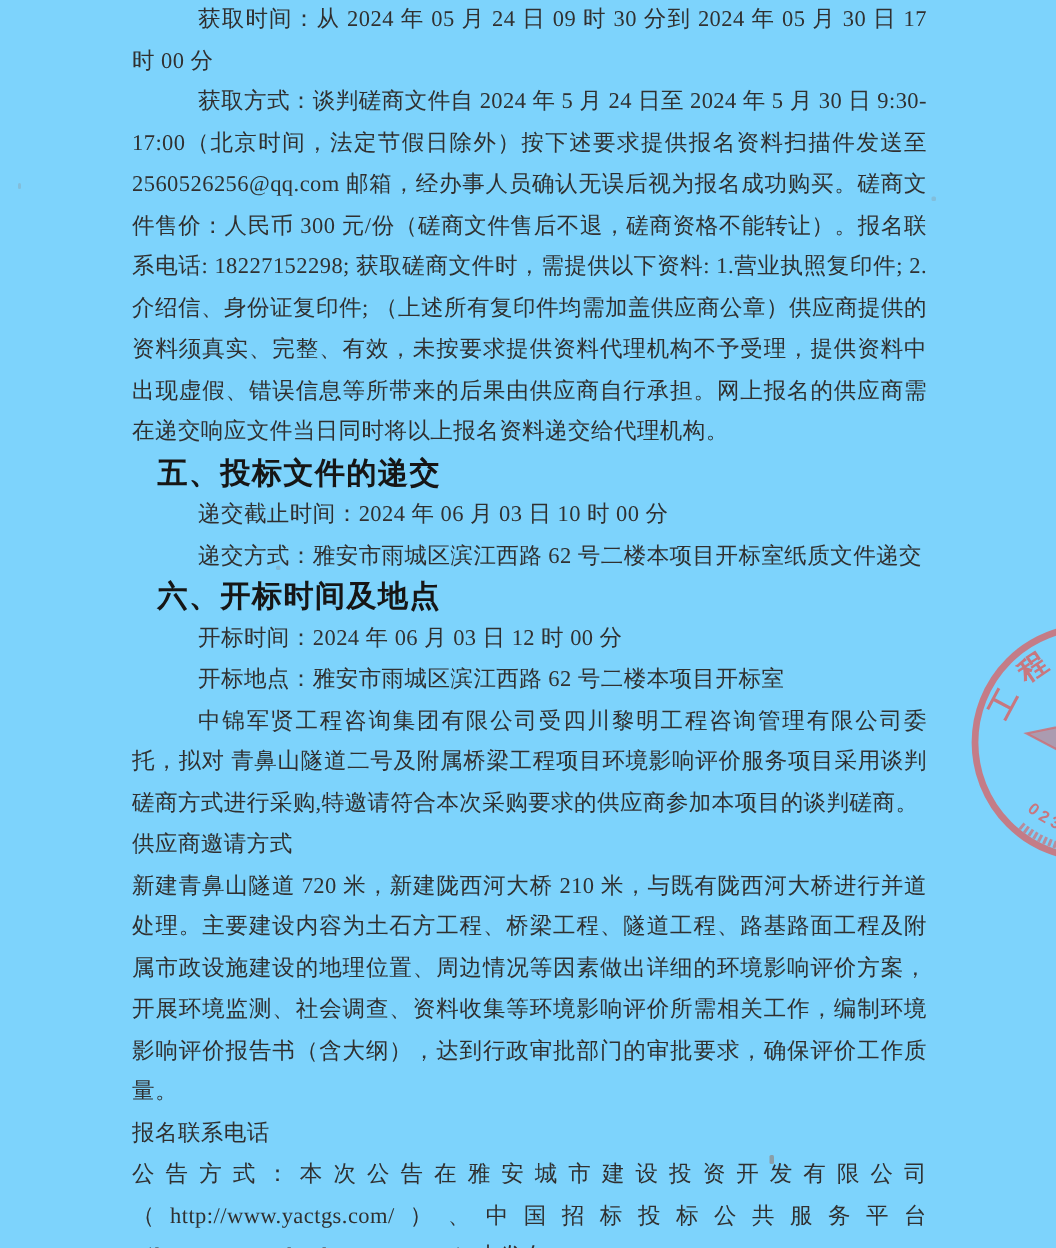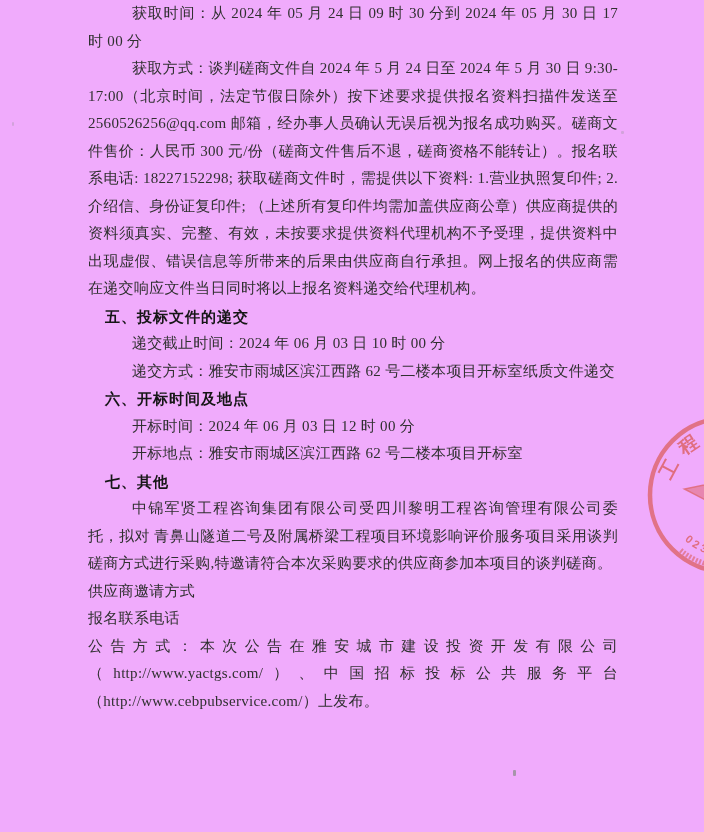--- a/index.html
+++ b/index.html
@@ -6,41 +6,41 @@
     margin: 0; padding: 0;
     width: 704px; height: 832px;
     overflow: hidden;
     background: #fdfdfc;
     position: relative;
   }
   .page {
     position: absolute;
     left: 0; top: 0;
     width: 704px; height: 832px;
-    background: #f0abfc;
+    background: #7dd3fc;
   }
   .content {
     position: absolute;
     left: 88px; top: 0px;
     width: 530px;
     font-family: "Liberation Serif", "DejaVu Serif", serif;
     font-size: 15px;
     line-height: 27.5px;
     color: #303030;
     text-align: justify;
     text-align-last: left;
     letter-spacing: 0.3px;
   }
   .content p { margin: 0; }
   .blk-para-indent { text-indent: 44px; }
   .blk-sub { padding-left: 44px; font-family: Liberation Serif, serif; }
   .blk-heading {
     font-family: "Liberation Sans", "DejaVu Sans", sans-serif;
     font-weight: bold;
-    font-size: 15px;
+    font-size: 20px;
     color: #161616;
     padding-left: 17px;
     letter-spacing: 1px;
   }
   .blk-para { text-indent: 0; }
 
   
   .stamp {
     position: absolute;
     left: 634px; top: 408px;
@@ -78,23 +78,23 @@
 
   <div class="content">
       <p class="blk-para-indent">获取时间：从 2024 年 05 月 24 日 09 时 30 分到 2024 年 05 月 30 日 17 时 00 分</p>
       <p class="blk-para-indent">获取方式：谈判磋商文件自 2024 年 5 月 24 日至 2024 年 5 月 30 日 9:30- 17:00（北京时间，法定节假日除外）按下述要求提供报名资料扫描件发送至 2560526256@qq.com 邮箱，经办事人员确认无误后视为报名成功购买。磋商文件售价：人民币 300 元/份（磋商文件售后不退，磋商资格不能转让）。报名联系电话: 18227152298; 获取磋商文件时，需提供以下资料: 1.营业执照复印件; 2.介绍信、身份证复印件; （上述所有复印件均需加盖供应商公章）供应商提供的资料须真实、完整、有效，未按要求提供资料代理机构不予受理，提供资料中出现虚假、错误信息等所带来的后果由供应商自行承担。网上报名的供应商需在递交响应文件当日同时将以上报名资料递交给代理机构。</p>
       <p class="blk-heading">五、投标文件的递交</p>
       <p class="blk-sub">递交截止时间：2024 年 06 月 03 日 10 时 00 分</p>
       <p class="blk-sub">递交方式：雅安市雨城区滨江西路 62 号二楼本项目开标室纸质文件递交</p>
       <p class="blk-heading">六、开标时间及地点</p>
       <p class="blk-sub">开标时间：2024 年 06 月 03 日 12 时 00 分</p>
       <p class="blk-sub">开标地点：雅安市雨城区滨江西路 62 号二楼本项目开标室</p>
-      <p class="blk-heading">七、其他</p>
       <p class="blk-para-indent">中锦军贤工程咨询集团有限公司受四川黎明工程咨询管理有限公司委托，拟对 青鼻山隧道二号及附属桥梁工程项目环境影响评价服务项目采用谈判磋商方式进行采购,特邀请符合本次采购要求的供应商参加本项目的谈判磋商。</p>
       <p class="blk-para">供应商邀请方式</p>
+      <p class="blk-para">新建青鼻山隧道 720 米，新建陇西河大桥 210 米，与既有陇西河大桥进行并道处理。主要建设内容为土石方工程、桥梁工程、隧道工程、路基路面工程及附属市政设施建设的地理位置、周边情况等因素做出详细的环境影响评价方案，开展环境监测、社会调查、资料收集等环境影响评价所需相关工作，编制环境影响评价报告书（含大纲），达到行政审批部门的审批要求，确保评价工作质量。</p>
       <p class="blk-para">报名联系电话</p>
       <p class="blk-para">公告方式：本次公告在雅安城市建设投资开发有限公司（http://www.yactgs.com/）、中国招标投标公共服务平台（http://www.cebpubservice.com/）上发布。</p>
     </div>
 
   <svg class="stamp" viewBox="0 0 190 195" xmlns="http://www.w3.org/2000/svg" aria-hidden="true">
     <circle class="seal-ring" cx="93" cy="87" r="77"></circle>
     <polygon class="seal-star" points="85.5,44.7 80.4,74.8 50.4,81.0 77.5,95.2 74.2,125.6 96.0,104.2 123.9,116.9 110.3,89.4 131.0,66.8 100.7,71.3"></polygon>
     <defs>
       <path id="arcTop" d="M 36.9 77.1 A 57 57 0 0 1 102.9 30.9"></path>
       <path id="arcBottom" d="M 49.2 130.8 A 62 62 0 0 0 124 140.7"></path>

